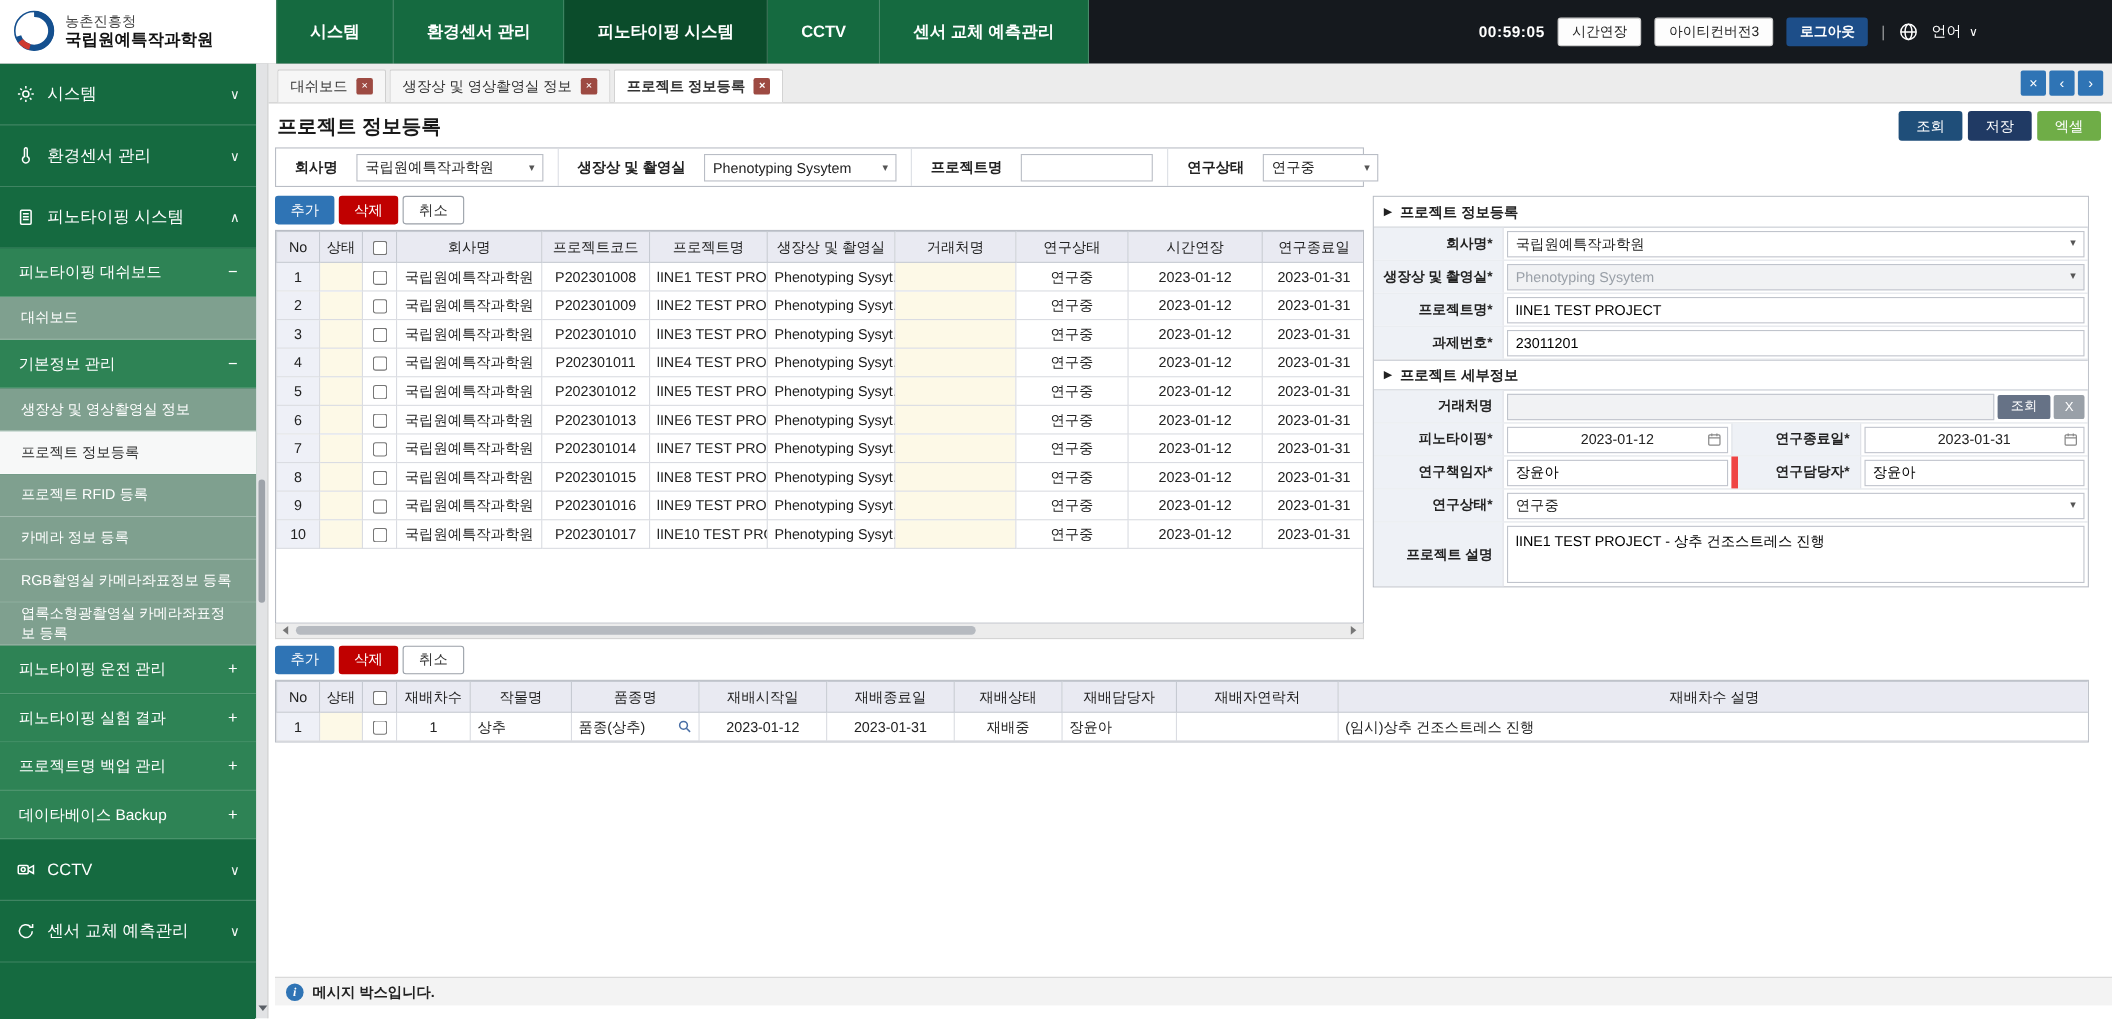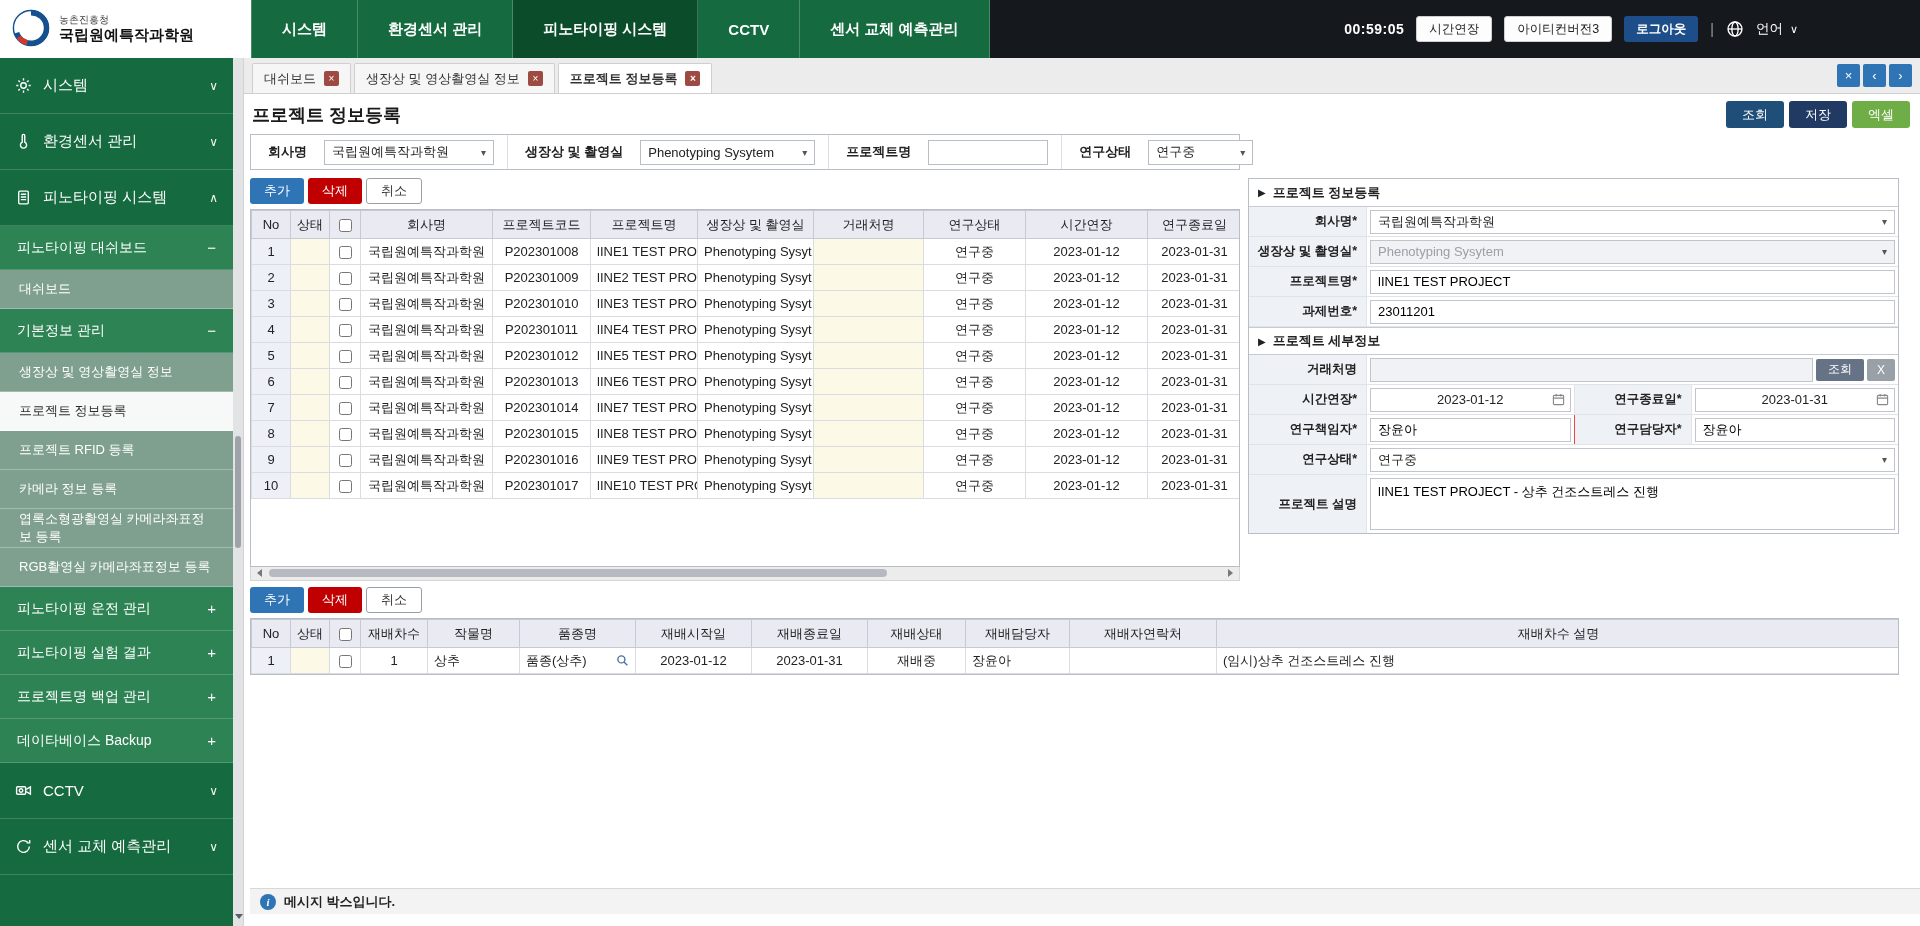--- a/index.html
+++ b/index.html
@@ -3,21 +3,21 @@
 <meta charset="utf-8">
 <style>
   *{margin:0;padding:0;box-sizing:border-box}
   html,body{width:1920px;height:926px;overflow:hidden}
   body{font-family:"Liberation Sans","DejaVu Sans",sans-serif;font-size:13px;color:#222;background:#fff}
   .app{display:flex;flex-direction:column;width:1920px;height:926px}
 
   
   .topbar{height:58px;flex:0 0 58px;display:flex;background:#15191e;color:#fff}
   .logo-area{width:251px;background:#fff;color:#222;display:flex;align-items:center;gap:9px;padding:0 12px}
-  .logo-text .l1{font-size:10px;color:#444;line-height:1.2}
+  .logo-text .l1{font-size:13px;color:#444;line-height:1.2}
   .logo-text .l2{font-size:15px;font-weight:bold;color:#111;line-height:1.2}
   .topnav{display:flex;background:#156a40;height:100%}
   .nav-item{display:flex;align-items:center;justify-content:center;padding:0 30px;font-size:15px;font-weight:bold;border-right:1px solid rgba(255,255,255,.22);cursor:pointer;white-space:nowrap}
   .nav-item:first-child{border-left:1px solid rgba(255,255,255,.22)}
   .nav-item.active{background:#0b4c2b}
   .topbar-right{margin-left:auto;display:flex;align-items:center;gap:12px;padding-right:122px}
   .timer{font-size:14px;font-weight:bold;letter-spacing:.5px}
   .tbtn{height:26px;padding:0 12px;border-radius:3px;background:#fdfdfd;color:#222;font-size:12.5px;display:flex;align-items:center;cursor:pointer;border:1px solid #cfcfcf}
   .tbtn.logout{background:#1d4e89;color:#fff;border:none;font-weight:bold}
   .tdivider{color:rgba(255,255,255,.55);font-size:14px}
@@ -224,24 +224,24 @@
       <div class="s-leaf active">
         <span>프로젝트 정보등록</span>
       </div>
       <div class="s-leaf">
         <span>프로젝트 RFID 등록</span>
       </div>
       <div class="s-leaf">
         <span>카메라 정보 등록</span>
       </div>
       <div class="s-leaf">
+        <span>RGB촬영실 카메라좌표정보 등록</span>
+      </div>
+      <div class="s-leaf">
         <span>엽록소형광촬영실 카메라좌표정보 등록</span>
-      </div>
-      <div class="s-leaf">
-        <span>RGB촬영실 카메라좌표정보 등록</span>
       </div>
 
       <div class="s-group">
         <span class="s-label">피노타이핑 운전 관리</span>
         <span class="s-pm">+</span>
       </div>
       <div class="s-group">
         <span class="s-label">피노타이핑 실험 결과</span>
         <span class="s-pm">+</span>
       </div>
@@ -579,21 +579,21 @@
           </div>
           <div class="frow">
             <div class="flabel">거래처명</div>
             <div class="fval">
               <input class="ftext ro" type="text" readonly="" value="" style="">
               <button class="btn mini lookup">조회</button>
               <button class="btn mini clear">X</button>
             </div>
           </div>
           <div class="frow two">
-            <div class="flabel">시간연장*</div>
+            <div class="flabel">피노타이핑*</div>
             <div class="fval">
               <div class="fdate">
                 <span>2023-01-12</span>
                 <span class="cal">
                   <svg width="13" height="13" viewBox="0 0 14 14" fill="none" stroke="#888" stroke-width="1.2">
                     <rect x="1.5" y="2.5" width="11" height="10" rx="1"></rect>
                       <path d="M1.5 5.5h11M4.5 1.2v2.6M9.5 1.2v2.6"></path>
                   </svg>
                 </span>
               </div>
@@ -609,21 +609,21 @@
                   </svg>
                 </span>
               </div>
             </div>
           </div>
           <div class="frow two">
             <div class="flabel">연구책임자*</div>
             <div class="fval">
               <input class="ftext" type="text" value="장윤아" style="">
             </div>
-            <div class="flabel" style="border-left:1px solid #ef4444">연구담당자*</div>
+            <div class="flabel" style="border-left:6px solid #ef4444">연구담당자*</div>
             <div class="fval">
               <input class="ftext" type="text" value="장윤아" style="">
             </div>
           </div>
           <div class="frow">
             <div class="flabel">연구상태*</div>
             <div class="fval">
               <div class="fselect">
                 <span>연구중</span>
                 <span class="chev">▾</span>

